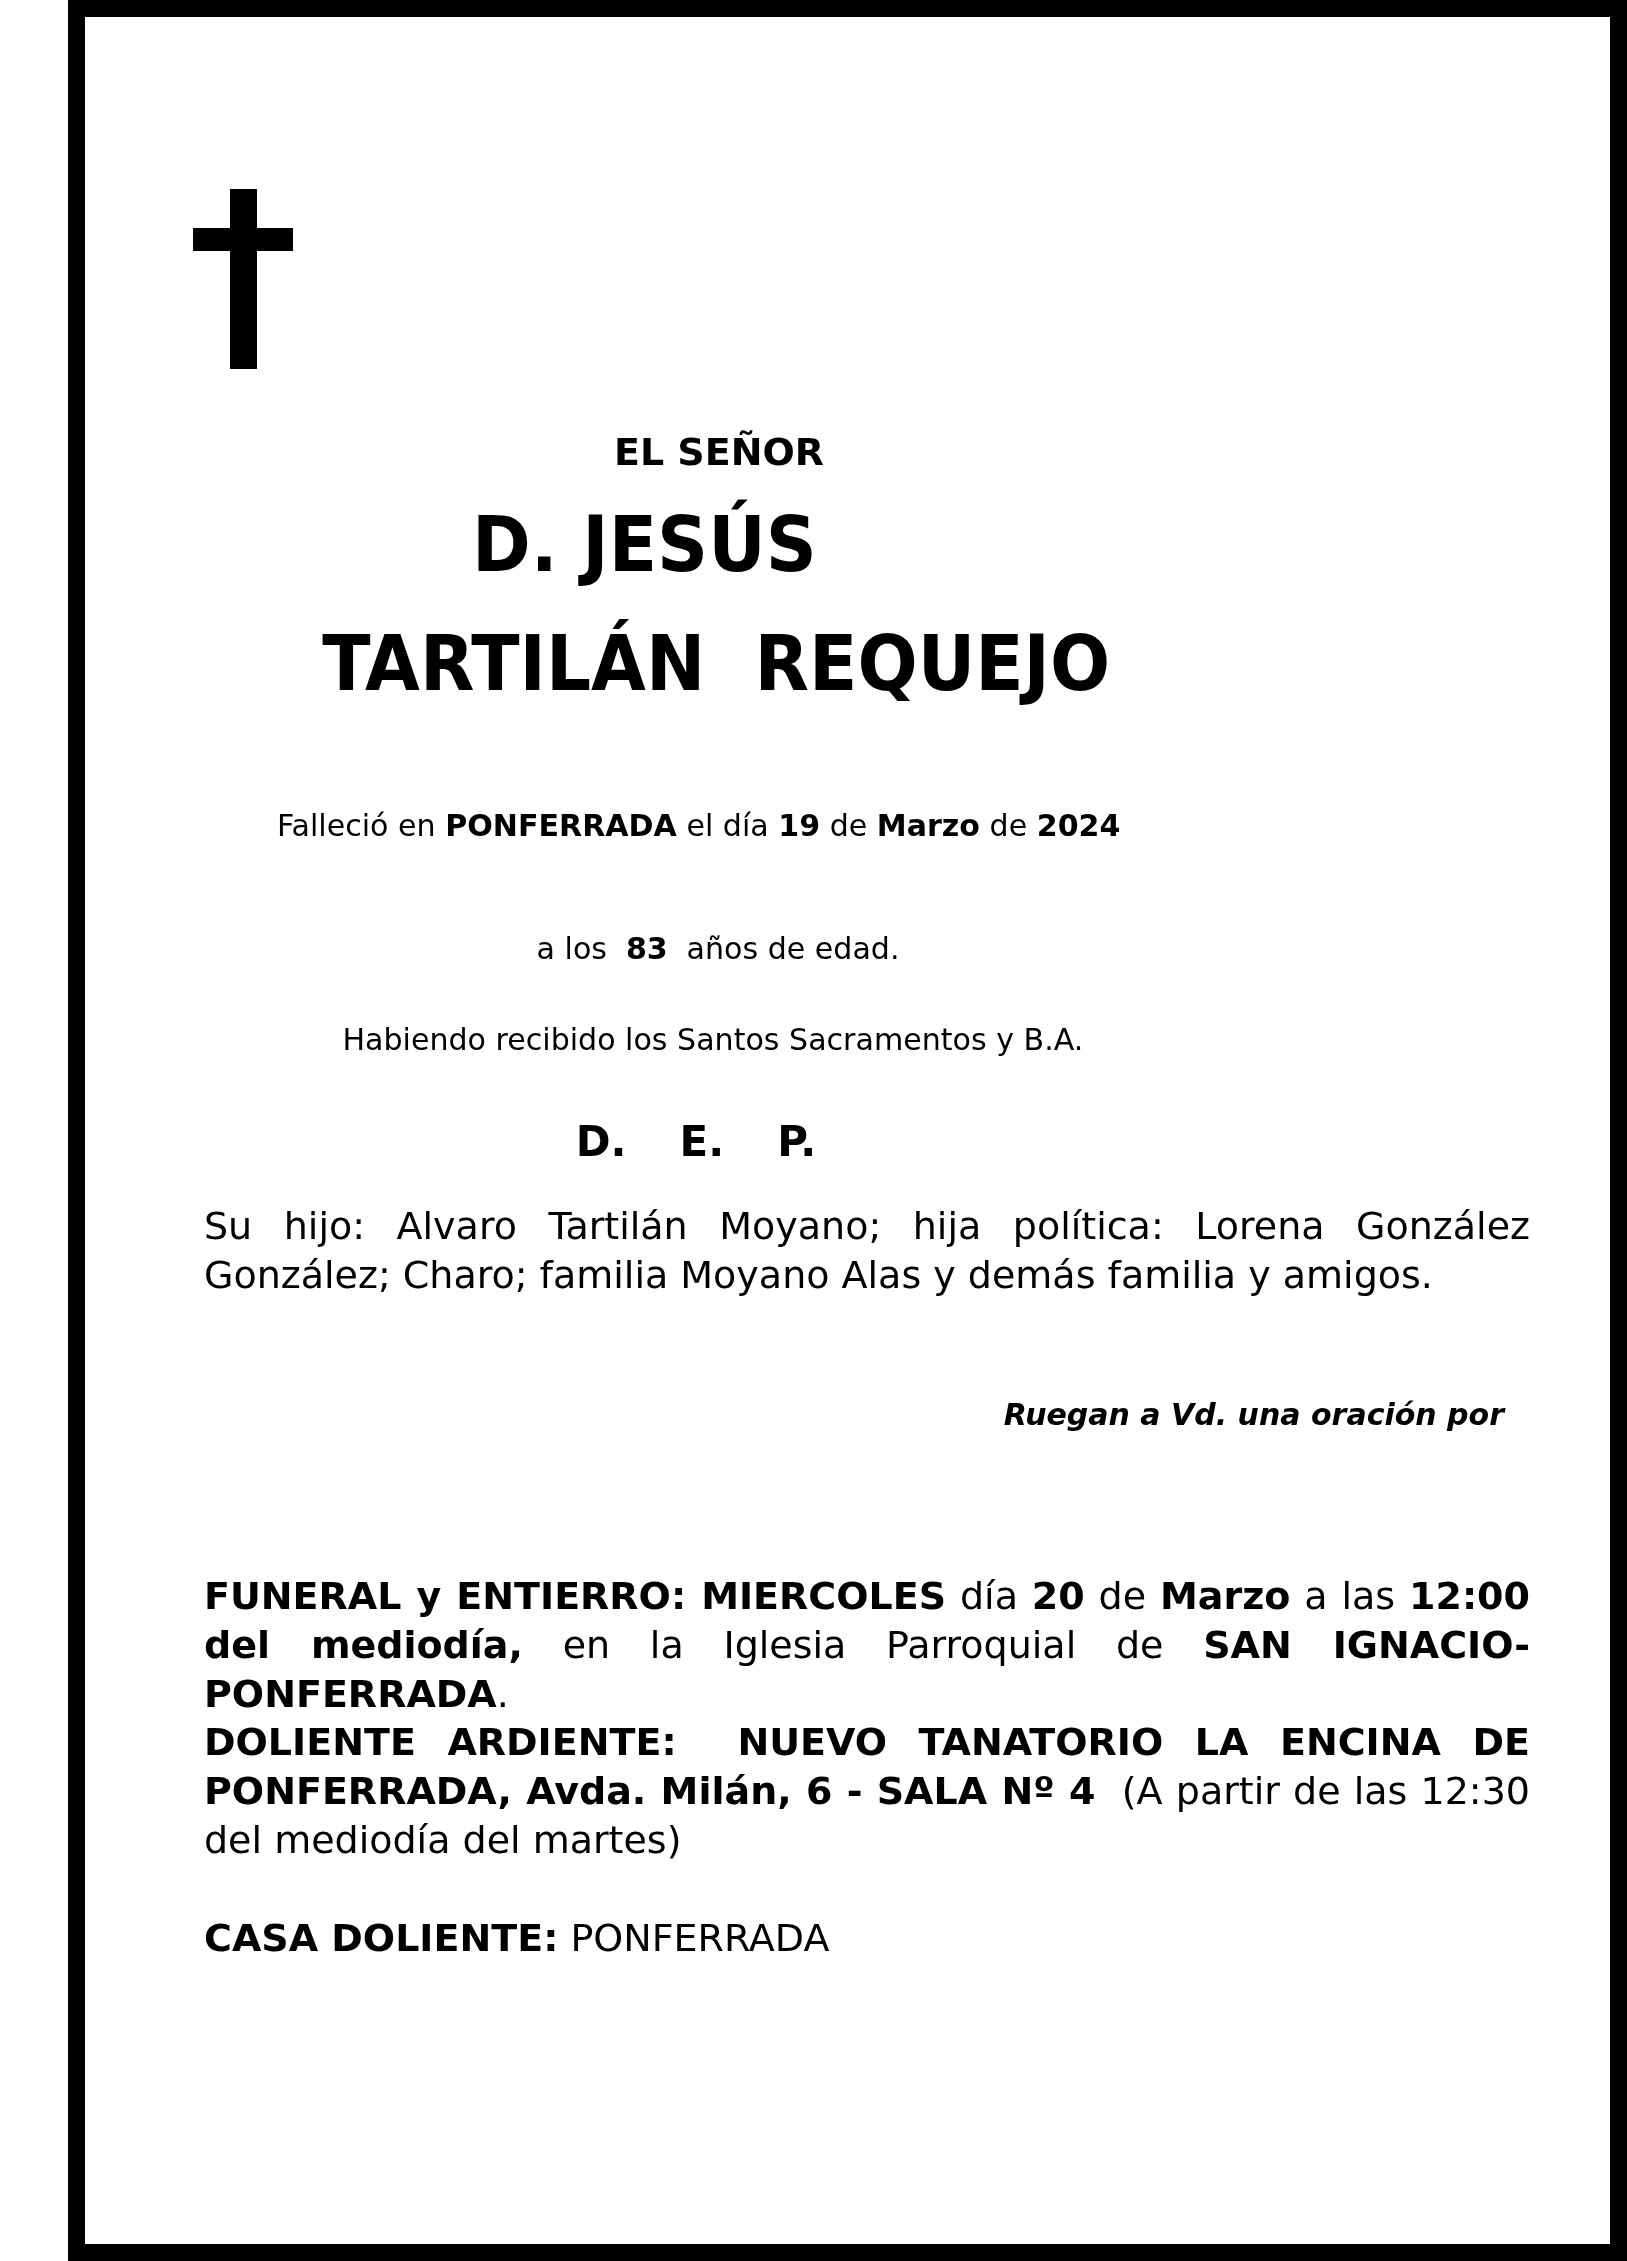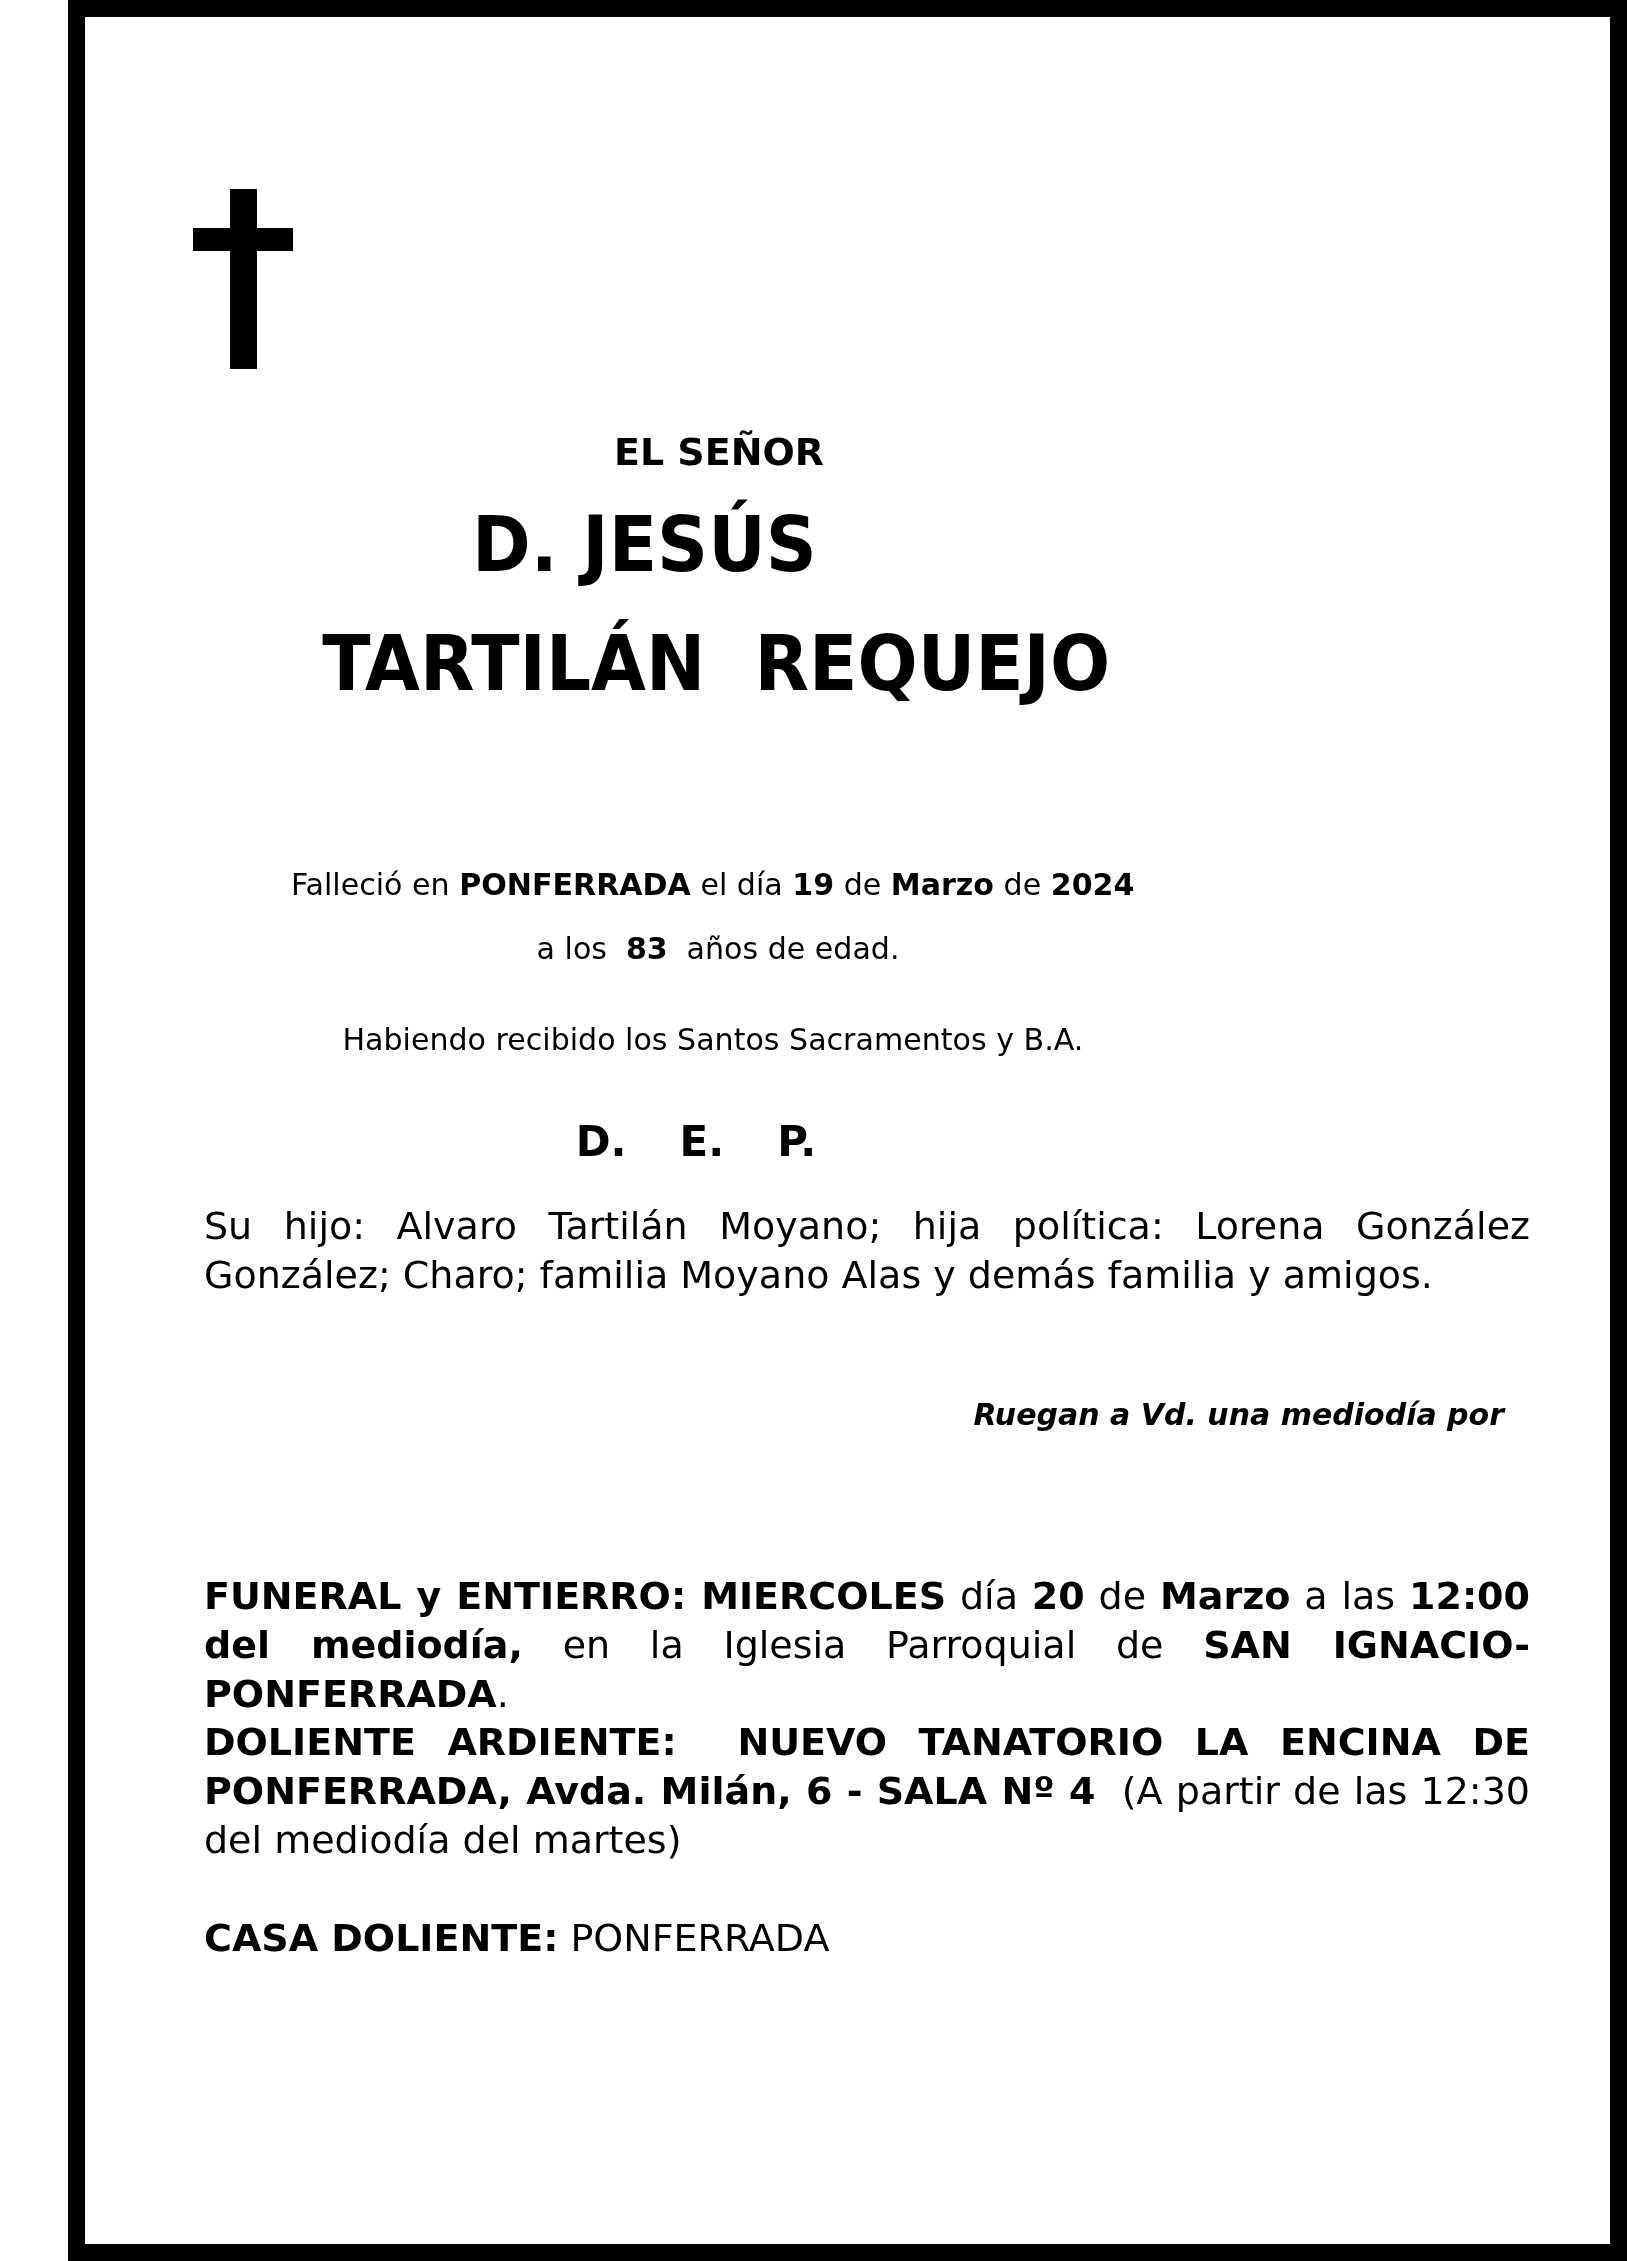--- a/index.html
+++ b/index.html
@@ -12,21 +12,21 @@
   .line { position: absolute; white-space: nowrap; line-height: 1; }
   .center { left: 0; width: 1289px; text-align: center; }
   .b { font-weight: bold; }
   .title-small { font-size: 38px; font-weight: bold; top: 433px; padding-left: 149px; box-sizing: border-box; }
   .title-big { font-size: 77px; font-weight: bold; }
   .title-big span.inner { display: inline-block; transform: scaleX(0.92); transform-origin: center; }
   .t1 { top: 506px; box-sizing: border-box; }
   .t2 { top: 625px; padding-left: 144px; box-sizing: border-box; }
   .info { font-size: 31px; }
   .info span.inner { display: inline-block; transform: scaleX(0.97); }
-  .i1 { top: 869px; padding-left: 109px; box-sizing: border-box; margin-left: 14px; }
+  .i1 { top: 810px; padding-left: 109px; box-sizing: border-box; }
   .i2 { top: 933px; padding-left: 148px; box-sizing: border-box; }
   .i3 { top: 1024px; padding-left: 137px; box-sizing: border-box; }
   .dep { top: 1121px; font-size: 42px; font-weight: bold; padding-left: 103px; box-sizing: border-box; }
   .dep span { display: inline-block; }
   .dep span + span { margin-left: 53px; }
   .para { position: absolute; left: 204px; width: 1326px; font-size: 38px; line-height: 49px;
           text-align: justify; text-align-last: left; }
   .family { top: 1202px; }
   .family .txt { display: block; }
   .prayer { position: absolute; right: 124px; top: 1396px; width: 547px; text-align: right;
@@ -72,21 +72,21 @@
 
 <div class="line center dep">
   <span>D.</span><span>E.</span><span>P.</span>
 </div>
 
 <div class="para family">
   <span class="txt">Su hijo: Alvaro Tartilán Moyano; hija política: Lorena González González; Charo; familia Moyano Alas y demás familia y amigos.</span>
 </div>
 
 <div class="prayer">
-  <div>Ruegan a Vd. una mediodía por</div>
+  <div>Ruegan a Vd. una oración por</div>
 </div>
 
 <div class="para funeral">
   <span class="b">FUNERAL y ENTIERRO: MIERCOLES</span><span style="white-space:pre"> día </span><span class="b">20</span><span style="white-space:pre"> de </span><span class="b">Marzo</span><span style="white-space:pre"> a las </span><span class="b">12:00 del mediodía,</span><span style="white-space:pre"> en la Iglesia Parroquial de </span><span class="b">SAN IGNACIO- PONFERRADA</span><span>.</span>
 </div>
 
 <div class="para capilla">
   <span class="b">DOLIENTE ARDIENTE:</span>&nbsp; <span class="b">NUEVO TANATORIO LA ENCINA DE PONFERRADA, Avda. Milán, 6 - SALA Nº 4</span>&nbsp; <span>(A partir de las 12:30 del mediodía del martes)</span>
 </div>
 

